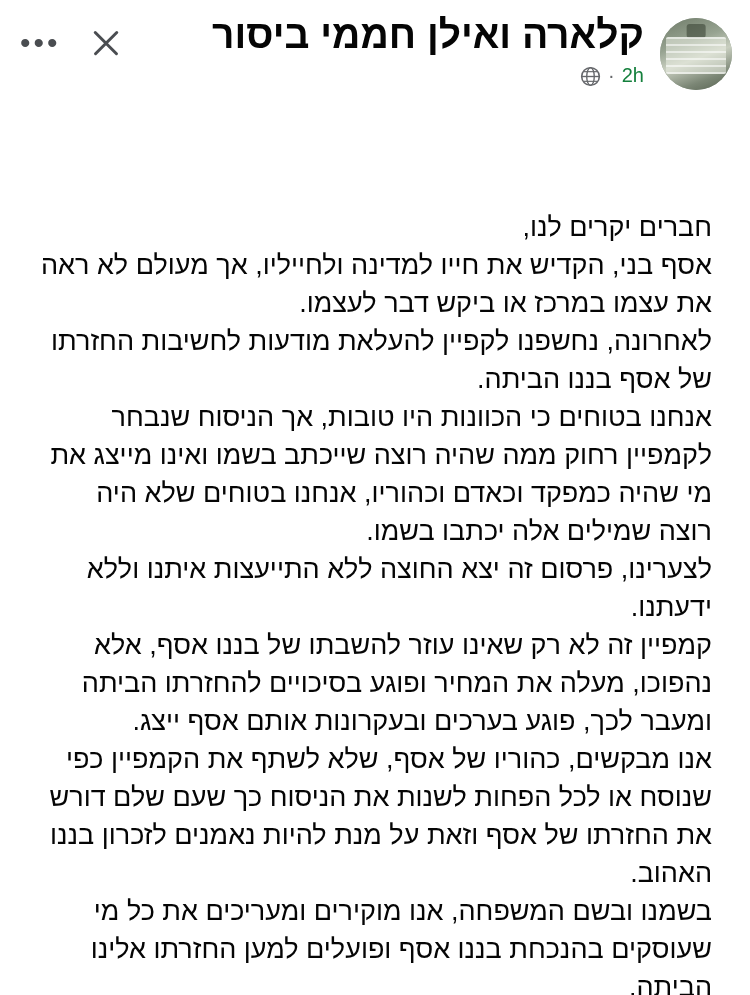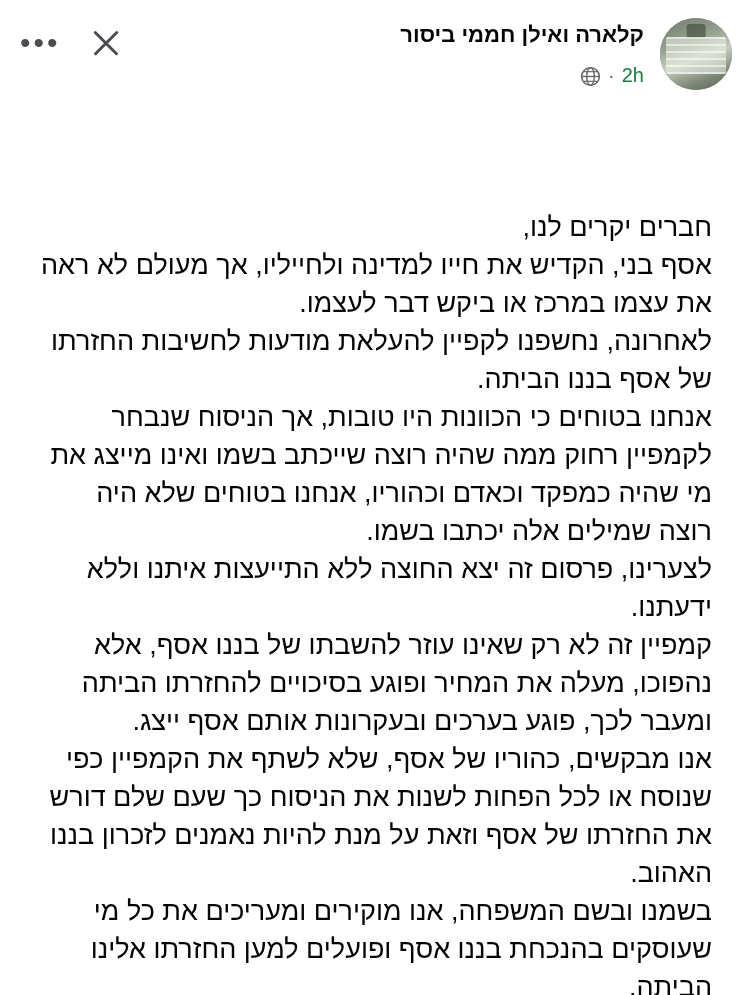--- a/index.html
+++ b/index.html
@@ -69,21 +69,21 @@
     border-radius: 3px;
   }
   .header-text {
     flex: 1 1 auto;
     padding-right: 16px;
     padding-left: 8px;
     min-width: 0;
     text-align: right;
   }
   .author-name {
-    font-size: 22px;
+    font-size: 39px;
     line-height: 34px;
     font-weight: 700;
     color: #050505;
     letter-spacing: 0;
     white-space: nowrap;
   }
   .meta-row {
     display: flex;
     align-items: center;
     justify-content: flex-start;

